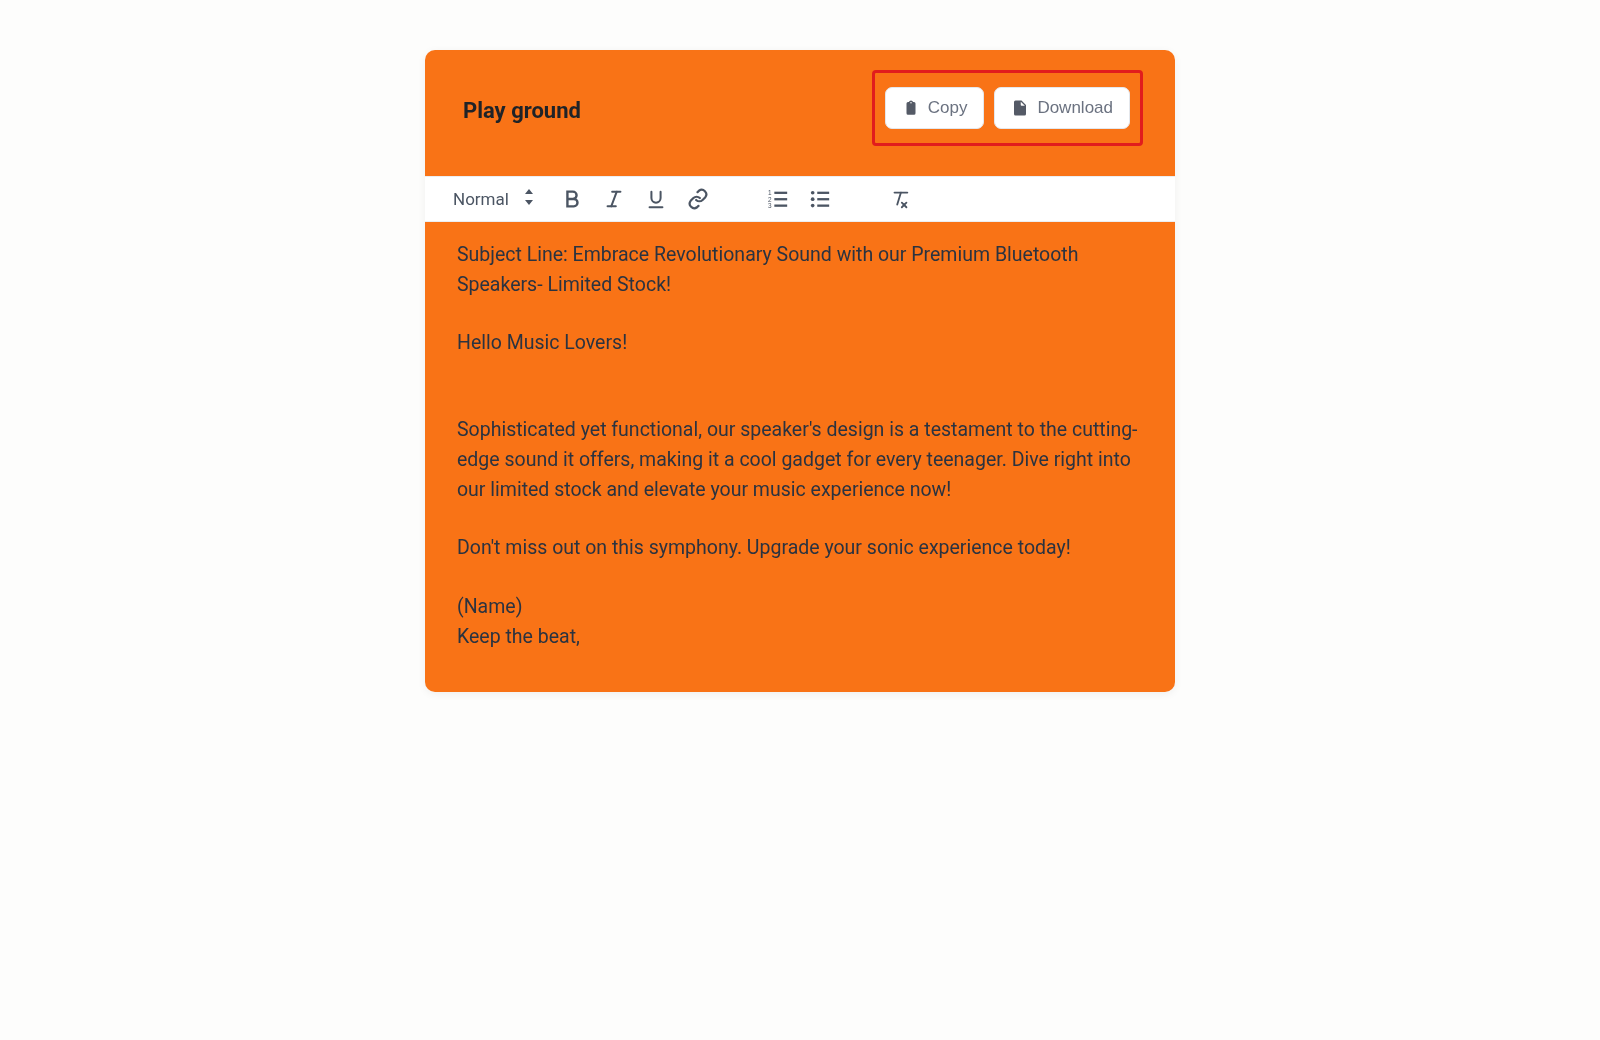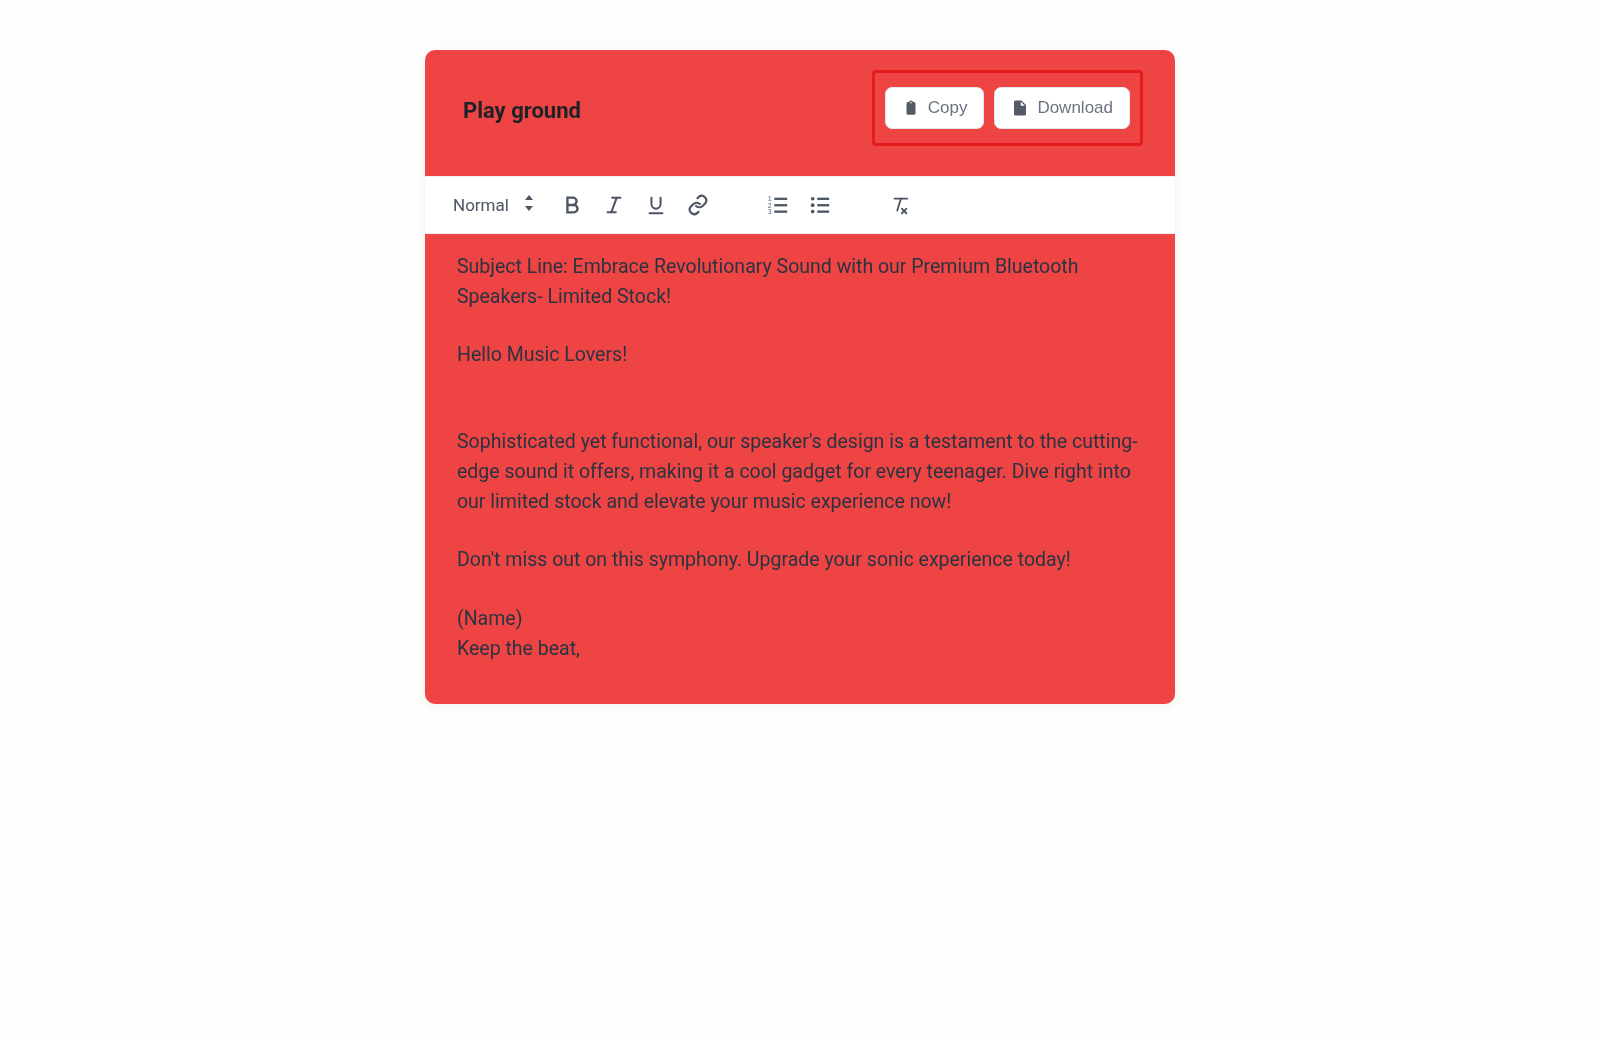--- a/index.html
+++ b/index.html
@@ -7,21 +7,21 @@
       font-family: -apple-system, BlinkMacSystemFont, "Segoe UI", Roboto, Helvetica, Arial, sans-serif;
       background: #fdfdfc;
       width: 1600px;
       height: 1040px;
       display: flex;
       align-items: flex-start;
       justify-content: center;
       padding-top: 50px;
     }
     .card {
-      background: #ef4444;
+      background: #f97316;
       width: 750px;
       border-radius: 10px;
       box-shadow: 0 2px 8px rgba(0,0,0,0.06);
       overflow: visible;
       position: relative;
     }
     .header {
       display: flex;
       align-items: center;
       justify-content: space-between;
@@ -51,21 +51,21 @@
       padding: 10px 16px;
       font-size: 17px;
       color: #6b7280;
       cursor: pointer;
     }
     .btn .icn { display: inline-flex; }
     .btn svg { width: 18px; height: 18px; }
     .toolbar {
       border-top: 1px solid #eceef1;
       border-bottom: 1px solid #eceef1;
-      padding: 14px 26px;
+      padding: 8px 26px;
       display: flex;
       align-items: center;
       gap: 22px;
       color: #4b5563;
       background: #ffffff;
     }
     .fmt-select {
       display: inline-flex;
       align-items: center;
       gap: 14px;

